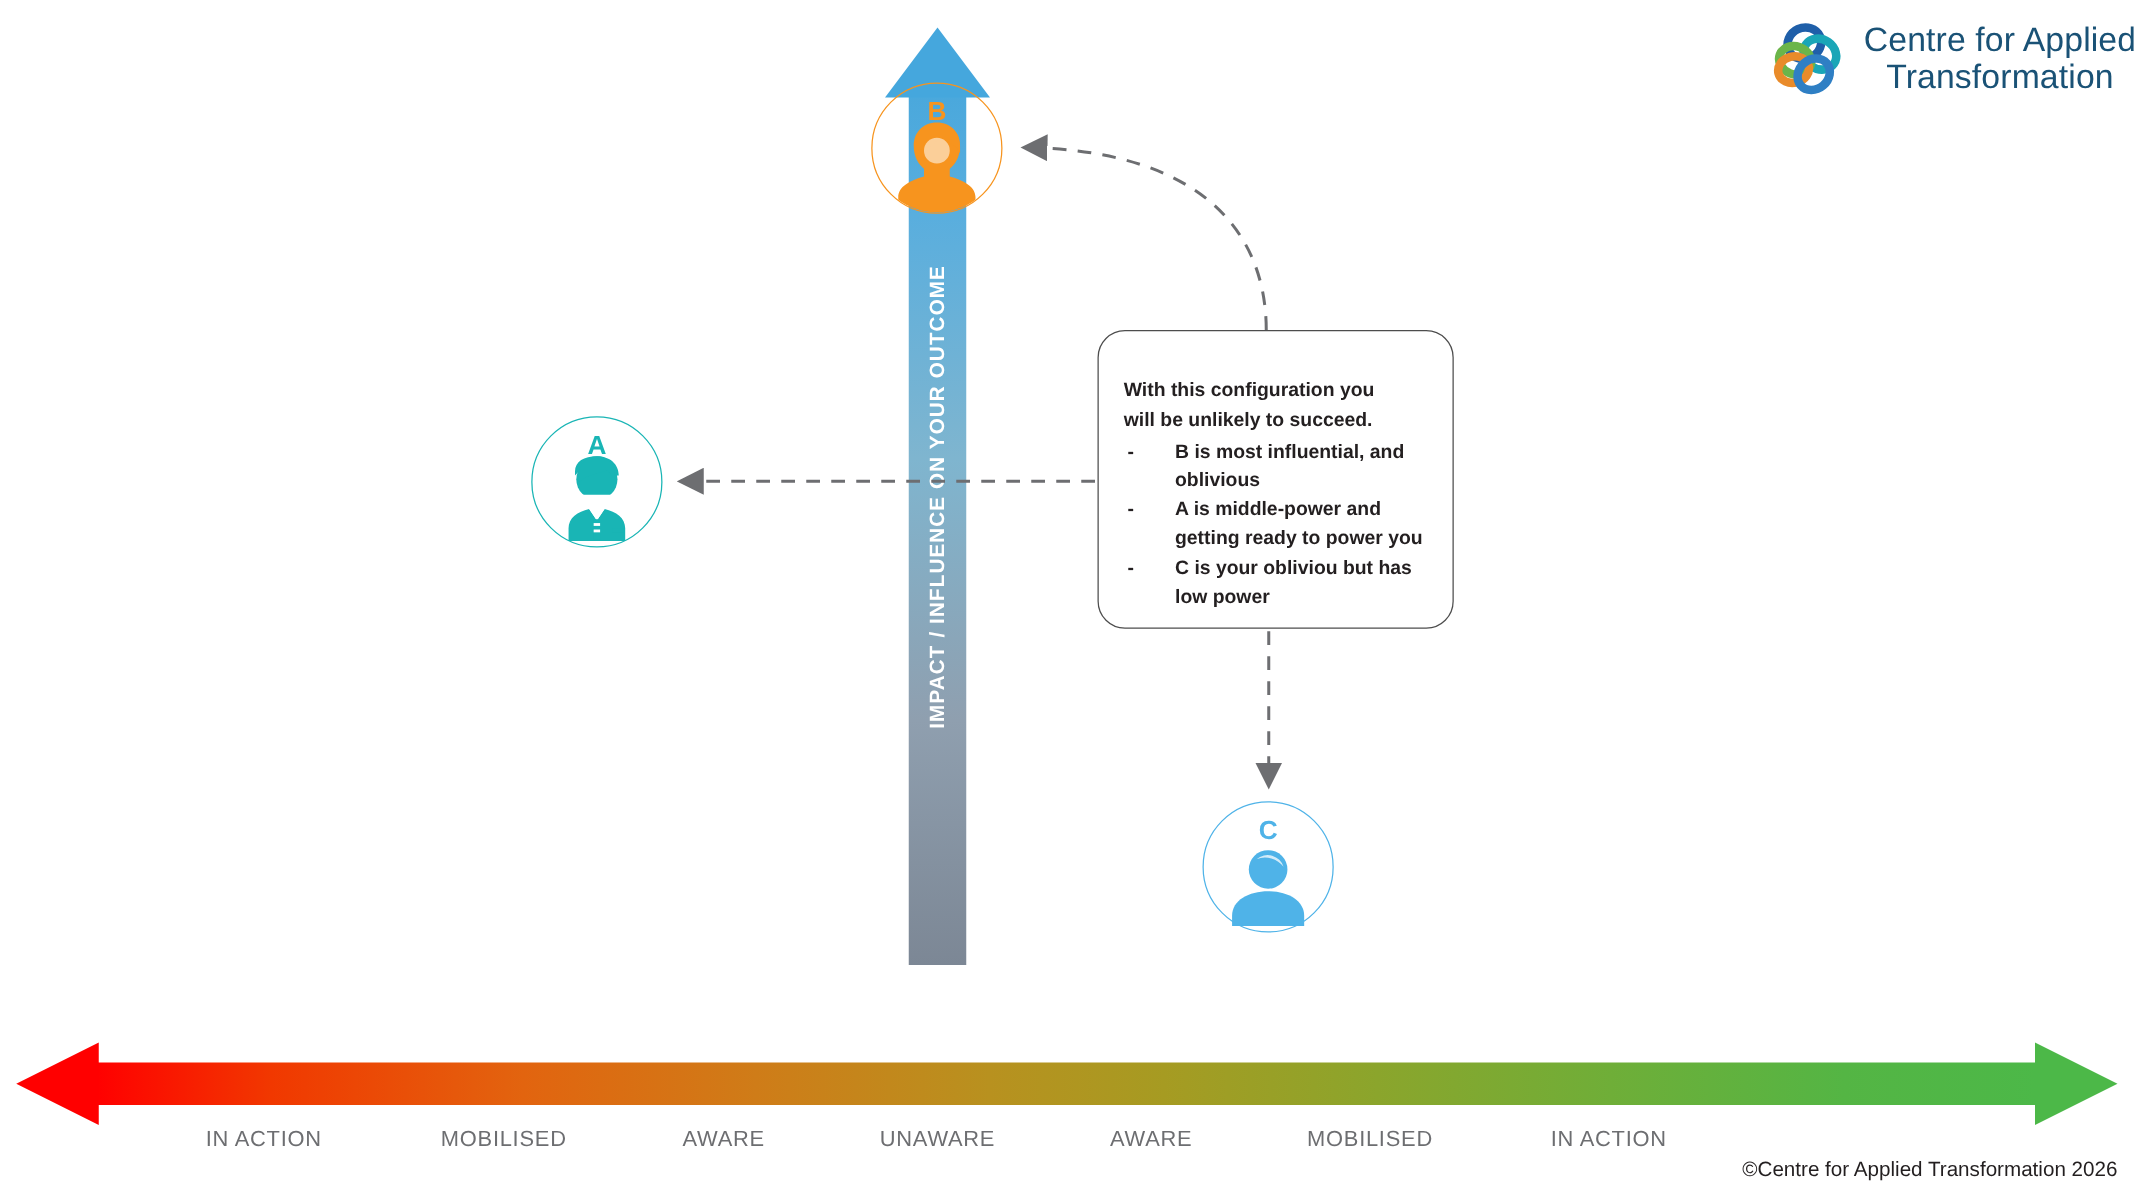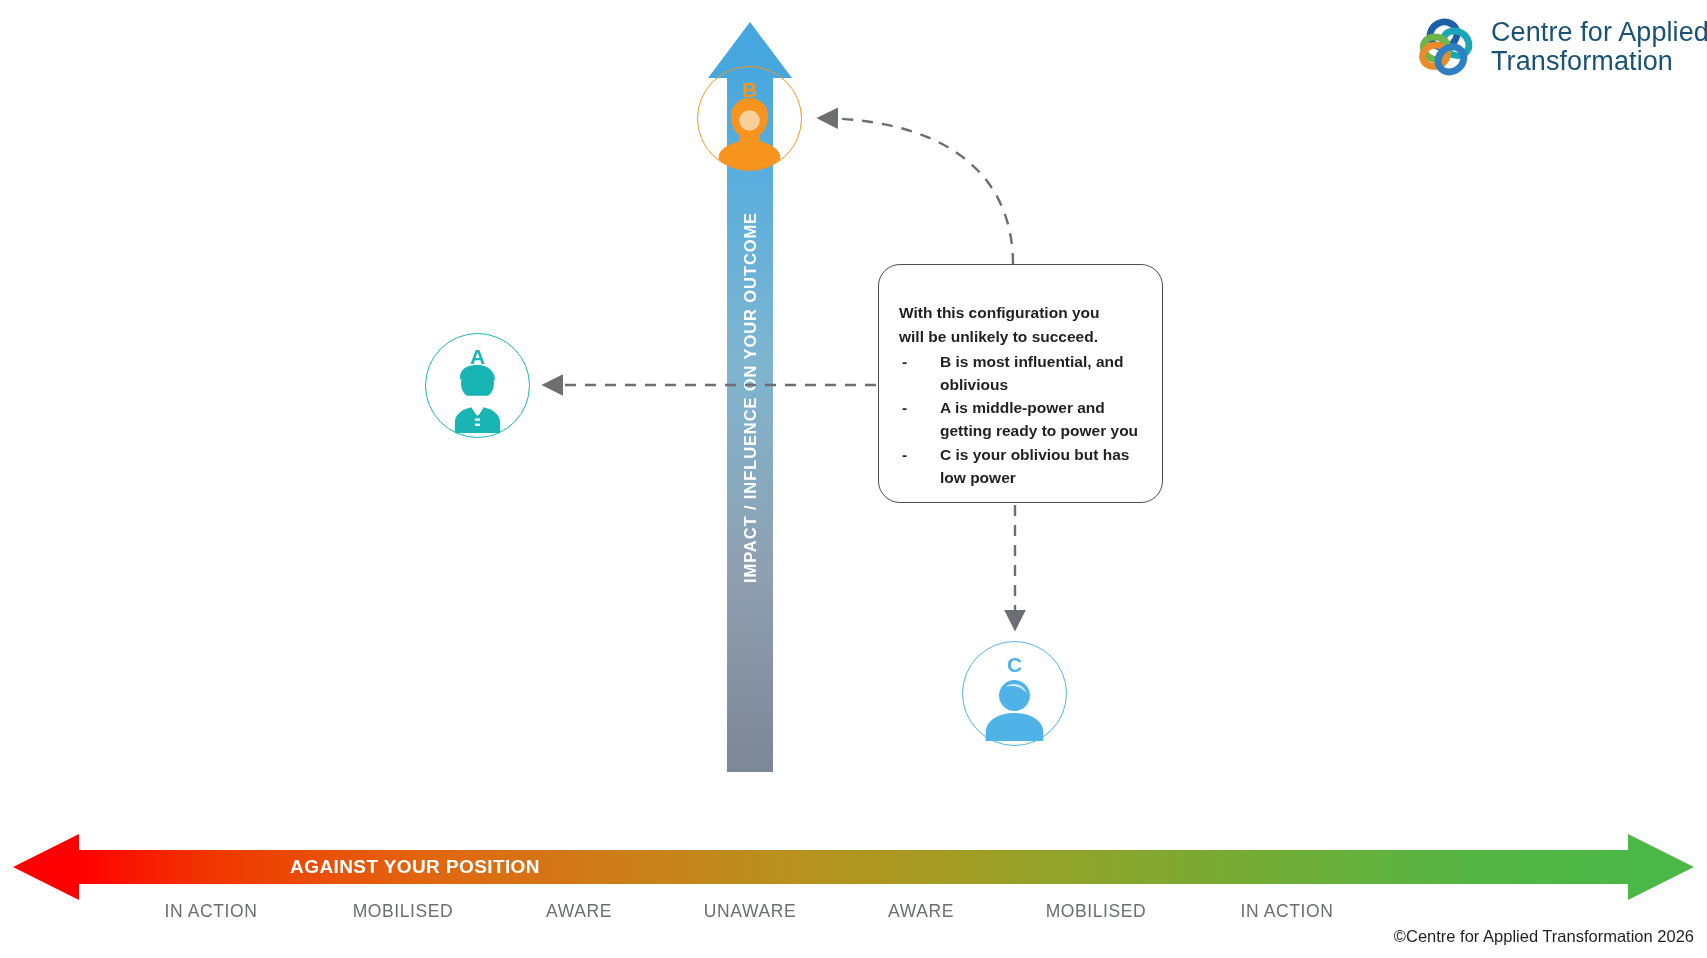--- a/index.html
+++ b/index.html
@@ -4,21 +4,21 @@
 <style>
   html,body{margin:0;padding:0;}
   body{
     width:1707px;height:958px;position:relative;overflow:hidden;
     background:#ffffff;
     font-family:"Liberation Sans", sans-serif;
   }
   .stage{position:absolute;left:0;top:0;width:1707px;height:958px;}
 
   
-  #logo{position:absolute;left:1415px;top:14px;width:290px;height:66px;display:flex;align-items:center;gap:14px;}
+  #logo{position:absolute;left:1415px;top:14px;width:290px;height:66px;display:flex;align-items:center;gap:14px;text-align:center;}
   #logo .mark{width:62px;height:62px;flex:0 0 62px;}
   #logo .ltext{font-size:27px;line-height:1.06;color:#1a5276;font-weight:400;letter-spacing:.1px;white-space:nowrap;}
 
   
   #vaxis{position:absolute;left:727px;top:22px;width:46px;height:750px;}
   #vaxis .shaft{position:absolute;left:0;top:52px;width:46px;height:698px;
     background:linear-gradient(180deg,#4aa8dc 0%,#59aede 14%,#7fb5cf 42%,#8f9faf 72%,#7c8795 100%);}
   #vaxis .head{position:absolute;left:-19px;top:0px;width:0;height:0;
     border-left:42px solid transparent;border-right:42px solid transparent;border-bottom:56px solid #45a7dd;}
   #vlabel{position:absolute;left:727px;top:22px;width:46px;height:750px;display:flex;align-items:center;justify-content:center;pointer-events:none;}
@@ -172,21 +172,20 @@
         <span class="dash">-</span>
         <span>C is your obliviou but has low power</span>
       </li>
     </ul>
   </div>
 
   <div id="haxis">
     <div class="band"></div>
     <div class="lhead"></div>
     <div class="rhead"></div>
-    <div class="cap" id="cap-left">AGAINST YOUR POSITION</div>
   </div>
 
   <div id="ticks">
     <div class="tick" style="left:211px">IN ACTION</div>
     <div class="tick" style="left:403px">MOBILISED</div>
     <div class="tick" style="left:579px">AWARE</div>
     <div class="tick" style="left:750px">UNAWARE</div>
     <div class="tick" style="left:921px">AWARE</div>
     <div class="tick" style="left:1096px">MOBILISED</div>
     <div class="tick" style="left:1287px">IN ACTION</div>

